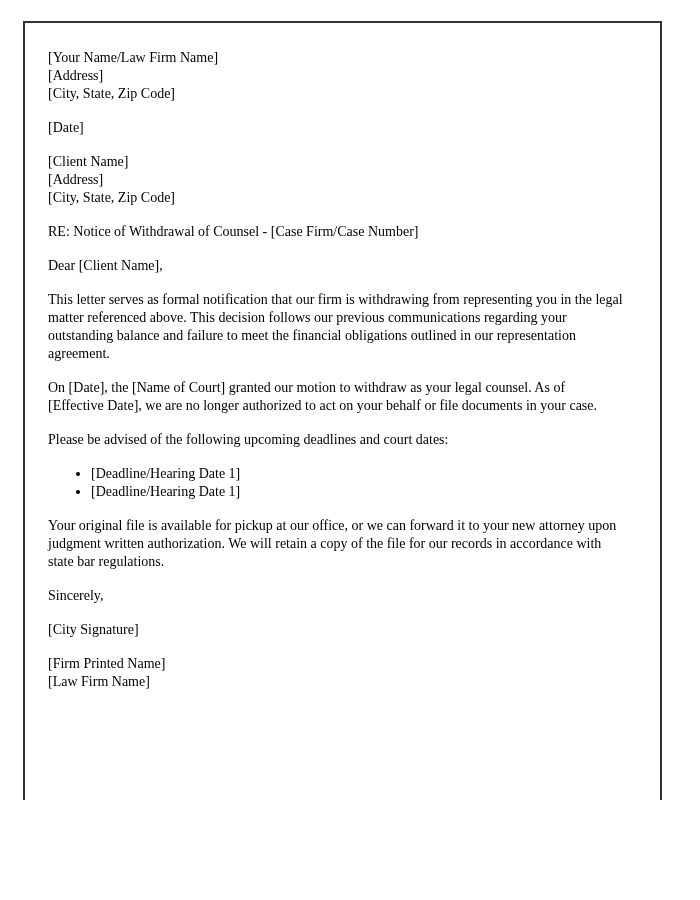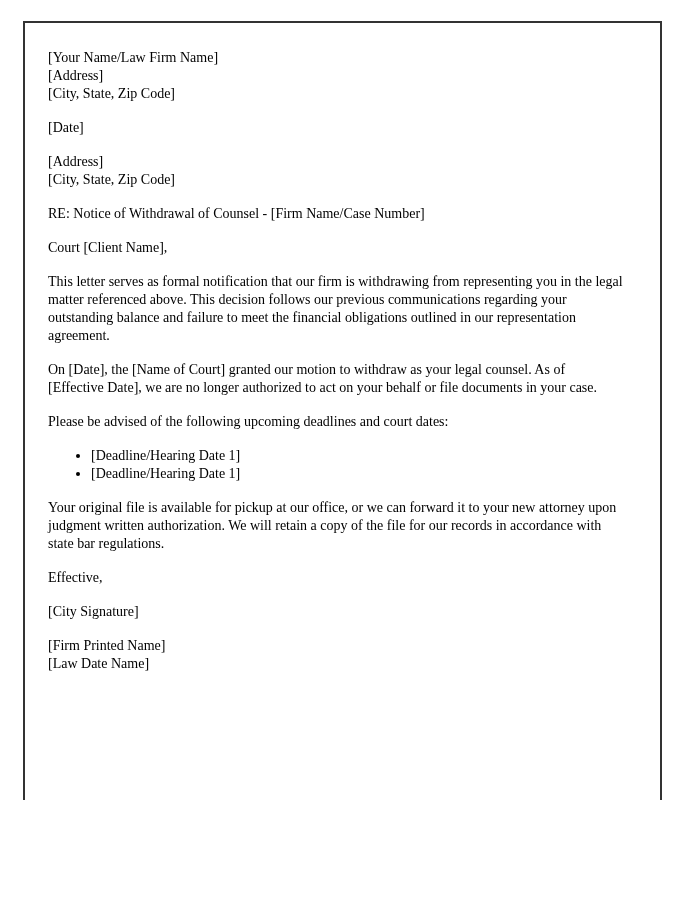--- a/index.html
+++ b/index.html
@@ -43,45 +43,46 @@
 
     <div class="block">
       <span class="line">[Your Name/Law Firm Name]</span>
       <span class="line">[Address]</span>
       <span class="line">[City, State, Zip Code]</span>
     </div>
 
     <div class="block">[Date]</div>
 
     <div class="block">
+      <span class="line">[Client Name]</span>
       <span class="line">[Address]</span>
       <span class="line">[City, State, Zip Code]</span>
     </div>
 
-    <div class="block">RE: Notice of Withdrawal of Counsel - [Firm Name/Case Number]</div>
+    <div class="block">RE: Notice of Withdrawal of Counsel - [Case Firm/Case Number]</div>
 
-    <div class="block">Court [Client Name],</div>
+    <div class="block">Dear [Client Name],</div>
 
     <p class="block">This letter serves as formal notification that our firm is withdrawing from representing you in the legal matter referenced above. This decision follows our previous communications regarding your outstanding balance and failure to meet the financial obligations outlined in our representation agreement.</p>
 
     <p class="block">On [Date], the [Name of Court] granted our motion to withdraw as your legal counsel. As of [Effective Date], we are no longer authorized to act on your behalf or file documents in your case.</p>
 
     <p class="block">Please be advised of the following upcoming deadlines and court dates:</p>
 
     <ul class="deadline-list">
       <li>[Deadline/Hearing Date 1]</li>
       <li>[Deadline/Hearing Date 1]</li>
     </ul>
 
 
     <p class="block">Your original file is available for pickup at our office, or we can forward it to your new attorney upon judgment written authorization. We will retain a copy of the file for our records in accordance with state bar regulations.</p>
 
-    <div class="block">Effective,</div>
+    <div class="block">Sincerely,</div>
 
     <div class="block">[City Signature]</div>
 
     <div class="block">
       <span class="line">[Firm Printed Name]</span>
-      <span class="line">[Law Date Name]</span>
+      <span class="line">[Law Firm Name]</span>
     </div>
 
   </div>
 </div>
 
 </body></html>

